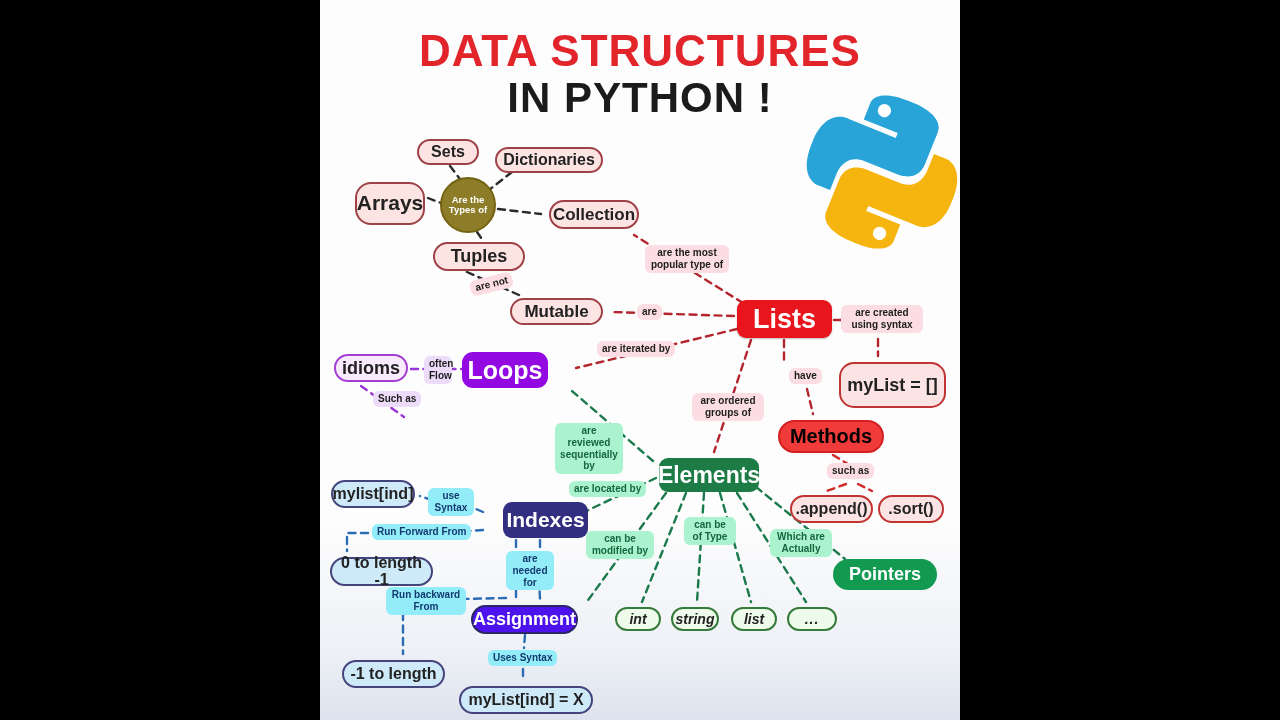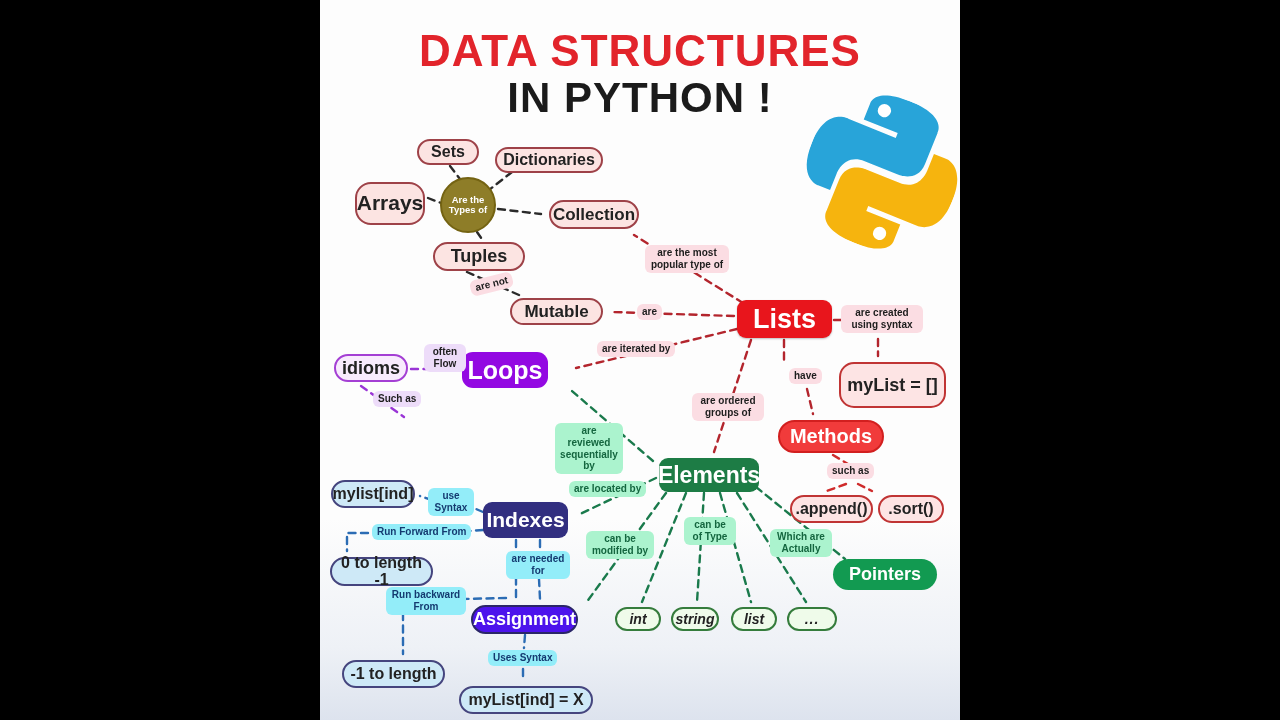--- a/index.html
+++ b/index.html
@@ -11,26 +11,26 @@
   .bar.left{left:0}.bar.right{left:960px}
   .edges{position:absolute;left:0;top:0;pointer-events:none;}
   .edges path{fill:none;stroke-linecap:round;}
   .dash{stroke-dasharray:7 5.5;stroke-width:2.4;}
 
   .node{position:absolute;display:flex;align-items:center;justify-content:center;
     font-weight:bold;text-align:center;box-sizing:border-box;line-height:1.05;color:#222;}
   .bubble-pink{background:#fce4e2;border:2px solid #9e4248;border-radius:16px;}
   .bubble-redline{background:#fde4e4;border:2px solid #c03434;border-radius:15px;}
   .node-red{background:#e8151c;color:#fff;border-radius:9px;box-shadow:0 1px 2px rgba(0,0,0,.25);}
-  .pill-red{background:#f13b3b;border:2px solid #d21f1f;border-radius:18px;color:#ffffff;}
+  .pill-red{background:#f13b3b;border:2px solid #d21f1f;border-radius:18px;color:#000000;}
   .node-purple{background:#9309e2;color:#fff;border-radius:11px;}
   .bubble-purple{background:#f8ebfd;border:2px solid #a43fd4;border-radius:15px;}
   .node-green{background:#1d7c45;color:#fff;border-radius:9px;}
   .pill-green{background:#129a51;border-radius:17px;color:#fff;}
-  .node-navy{background:#322f80;color:#fff;border-radius:9px;}
+  .node-navy{background:#322f80;color:#fff;border-radius:9px;margin-left:20px;}
   .pill-blueviolet{background:#4c13ec;border:2px solid #2a2668;border-radius:16px;color:#fff;}
   .bubble-blue{background:#cee9f7;border:2px solid #45457e;border-radius:15px;}
   .bubble-lightgreen{background:#effbea;border:2px solid #357c3c;border-radius:13px;font-style:italic;}
   .circle-olive{background:#8e7d28;border:2px solid #746312;border-radius:50%;color:#fff;}
 
   .lbl{position:absolute;font-weight:bold;font-size:10px;line-height:1.18;text-align:center;
     padding:2px 5px;border-radius:6px;box-sizing:border-box;color:#1d1d1d;}
   .lbl-pink{background:#fbdde3;}
   .lbl-purple{background:#eddcf9;}
   .lbl-mint{background:#abf3ce;color:#14663f;}
@@ -161,26 +161,26 @@
   <div class="node bubble-lightgreen" style="left:787px;top:607px;width:50px;height:24px;font-size:14px;letter-spacing:1px">...</div>
   <div class="node pill-green" style="left:833px;top:559px;width:104px;height:31px;font-size:18px">Pointers</div>
 
   <div class="lbl lbl-pink nowrap" style="left:470px;top:276px;transform:rotate(-14deg)">are not</div>
   <div class="lbl lbl-pink" style="left:645px;top:245px;width:84px">are the most popular type of</div>
   <div class="lbl lbl-pink nowrap" style="left:637px;top:304px">are</div>
   <div class="lbl lbl-pink nowrap" style="left:597px;top:341px">are iterated by</div>
   <div class="lbl lbl-pink" style="left:841px;top:305px;width:82px">are created using syntax</div>
   <div class="lbl lbl-pink nowrap" style="left:789px;top:368px">have</div>
   <div class="lbl lbl-pink" style="left:692px;top:393px;width:72px">are ordered groups of</div>
-  <div class="lbl lbl-purple" style="left:424px;top:344px;width:42px">often Flow</div>
+  <div class="lbl lbl-purple" style="left:424px;top:356px;width:28px">often Flow</div>
   <div class="lbl lbl-purple nowrap" style="left:373px;top:391px">Such as</div>
   <div class="lbl lbl-mint" style="left:555px;top:423px;width:68px">are reviewed sequentially by</div>
   <div class="lbl lbl-mint nowrap" style="left:569px;top:481px">are located by</div>
   <div class="lbl lbl-pink nowrap" style="left:827px;top:463px">such as</div>
   <div class="lbl lbl-cyan" style="left:428px;top:488px;width:46px">use Syntax</div>
   <div class="lbl lbl-cyan nowrap" style="left:372px;top:524px">Run Forward From</div>
   <div class="lbl lbl-cyan" style="left:386px;top:587px;width:80px">Run backward From</div>
-  <div class="lbl lbl-cyan" style="left:506px;top:551px;width:64px">are needed for</div>
+  <div class="lbl lbl-cyan" style="left:506px;top:551px;width:48px">are needed for</div>
   <div class="lbl lbl-mint" style="left:586px;top:531px;width:68px">can be modified by</div>
   <div class="lbl lbl-mint" style="left:684px;top:517px;width:52px">can be of Type</div>
   <div class="lbl lbl-mint" style="left:770px;top:529px;width:62px">Which are Actually</div>
   <div class="lbl lbl-cyan nowrap" style="left:488px;top:650px">Uses Syntax</div>
 </div>
 
 </body></html>

